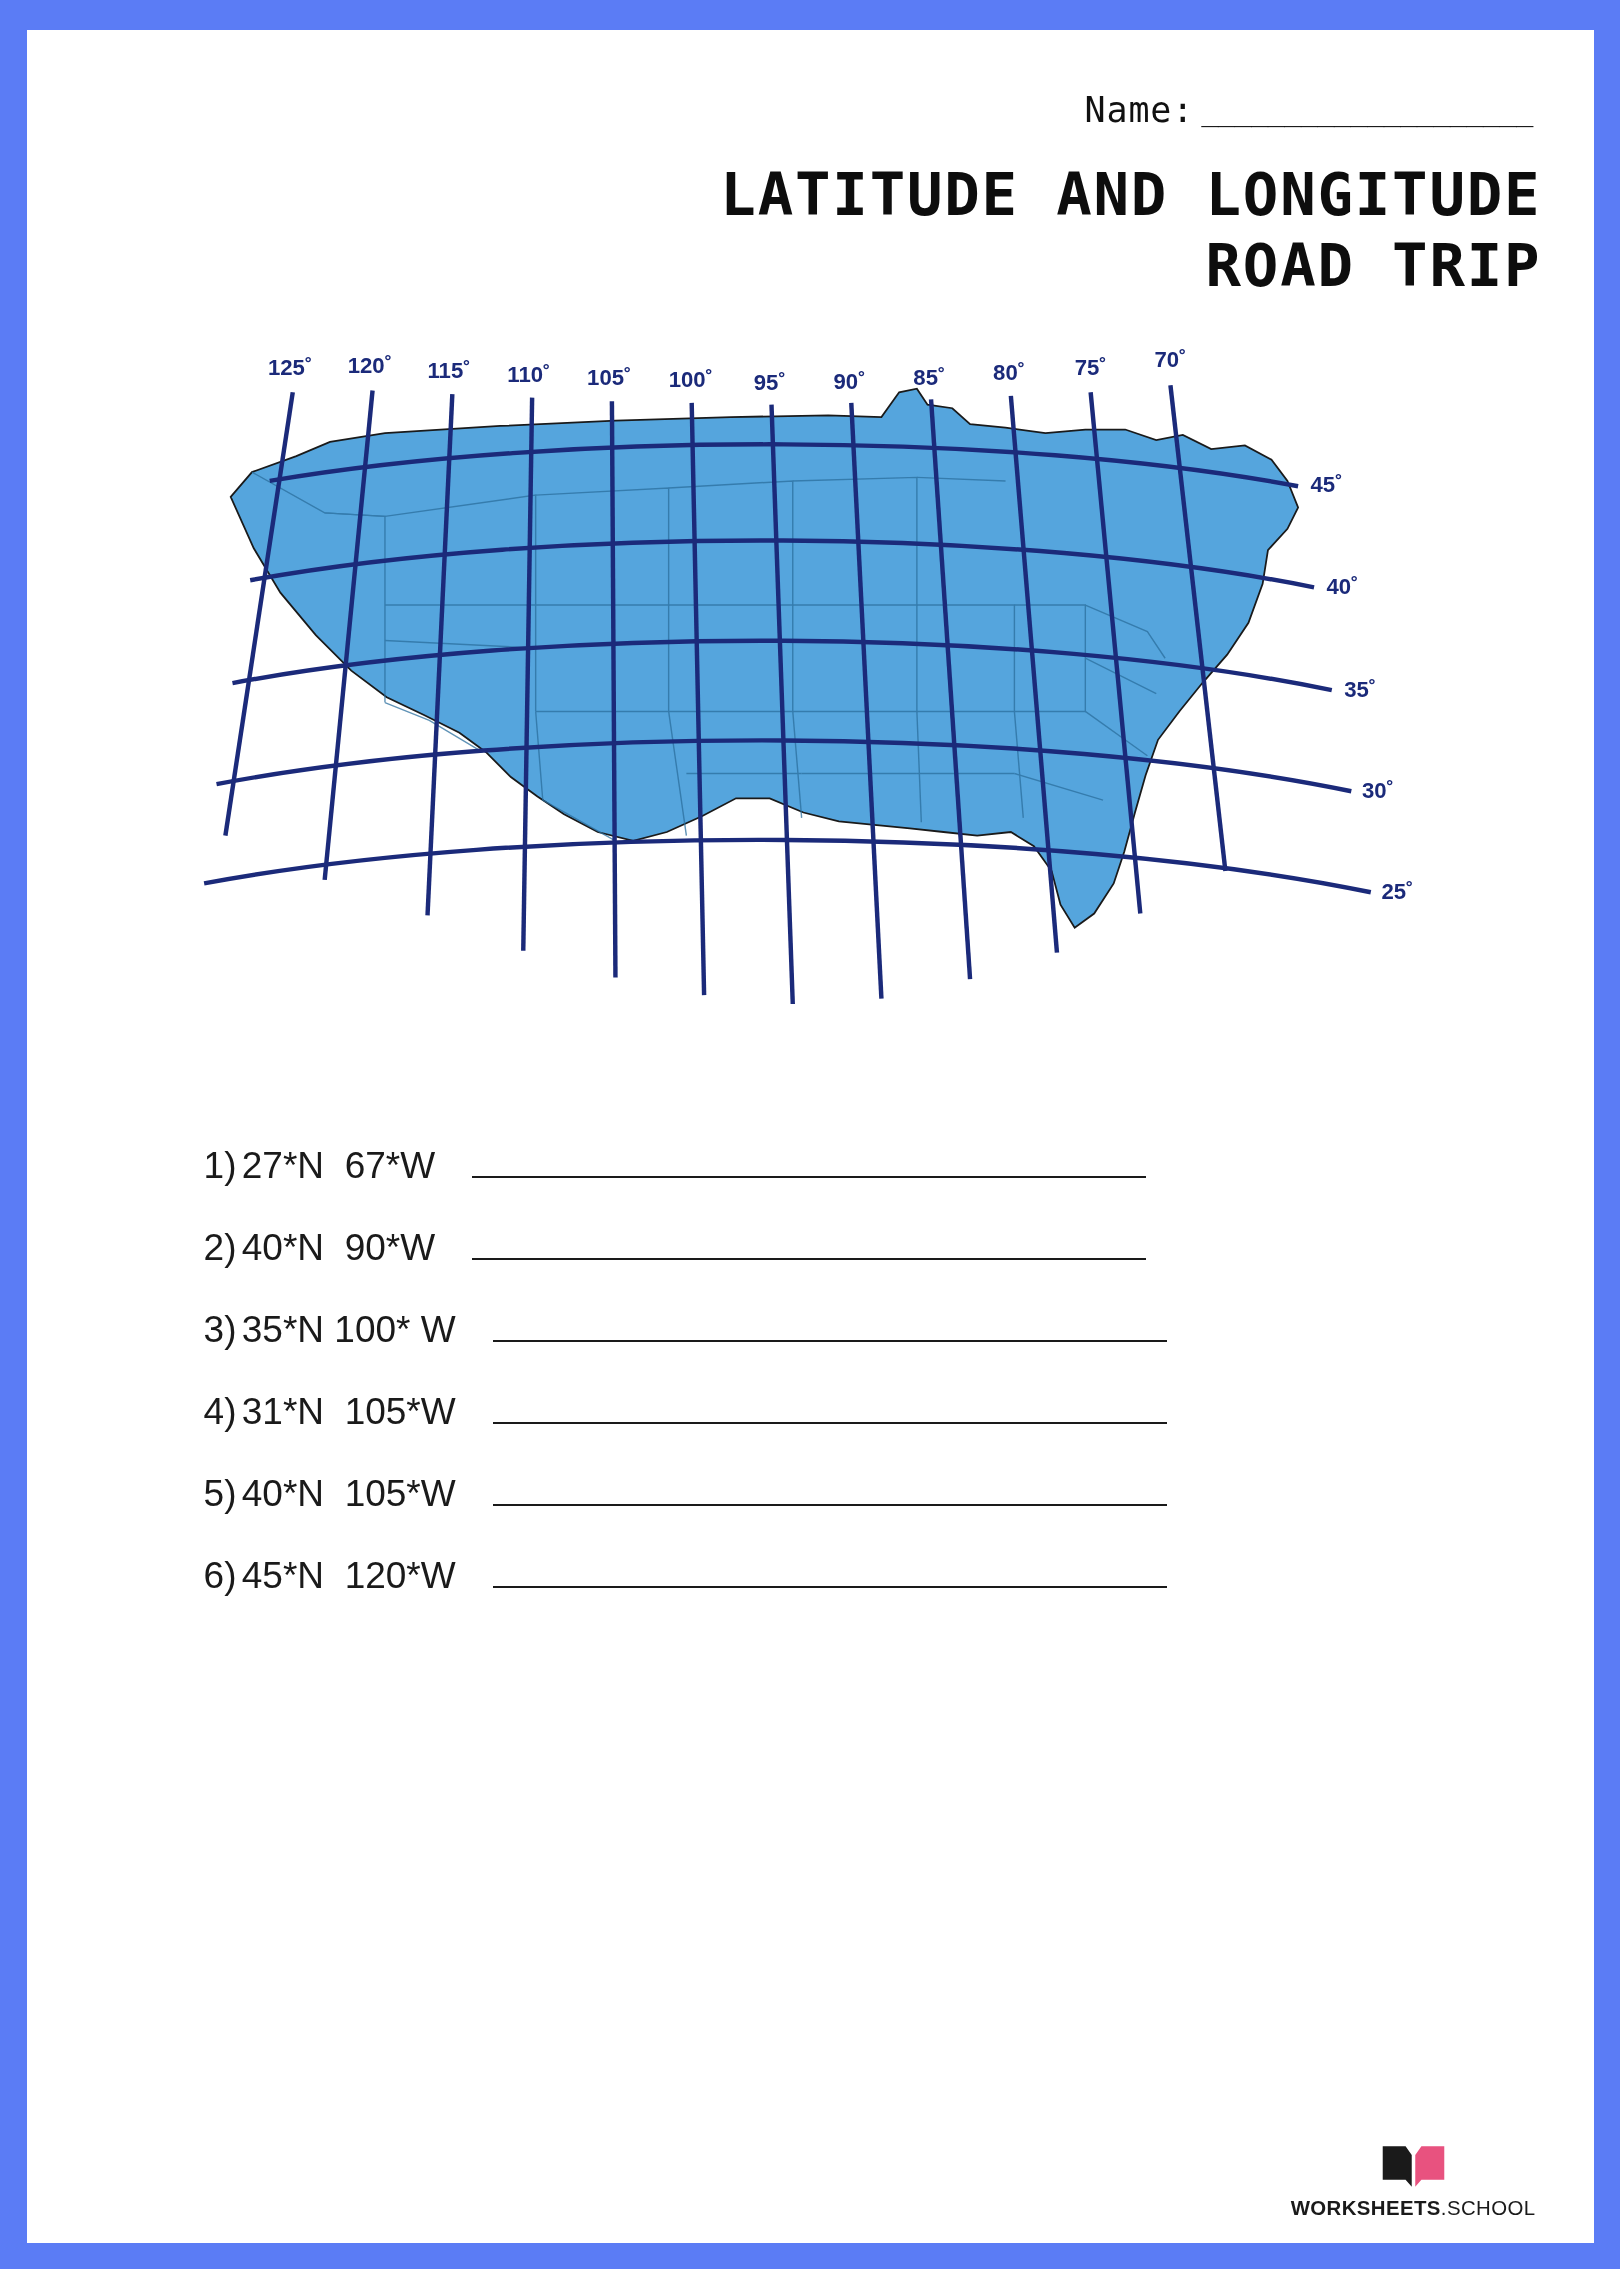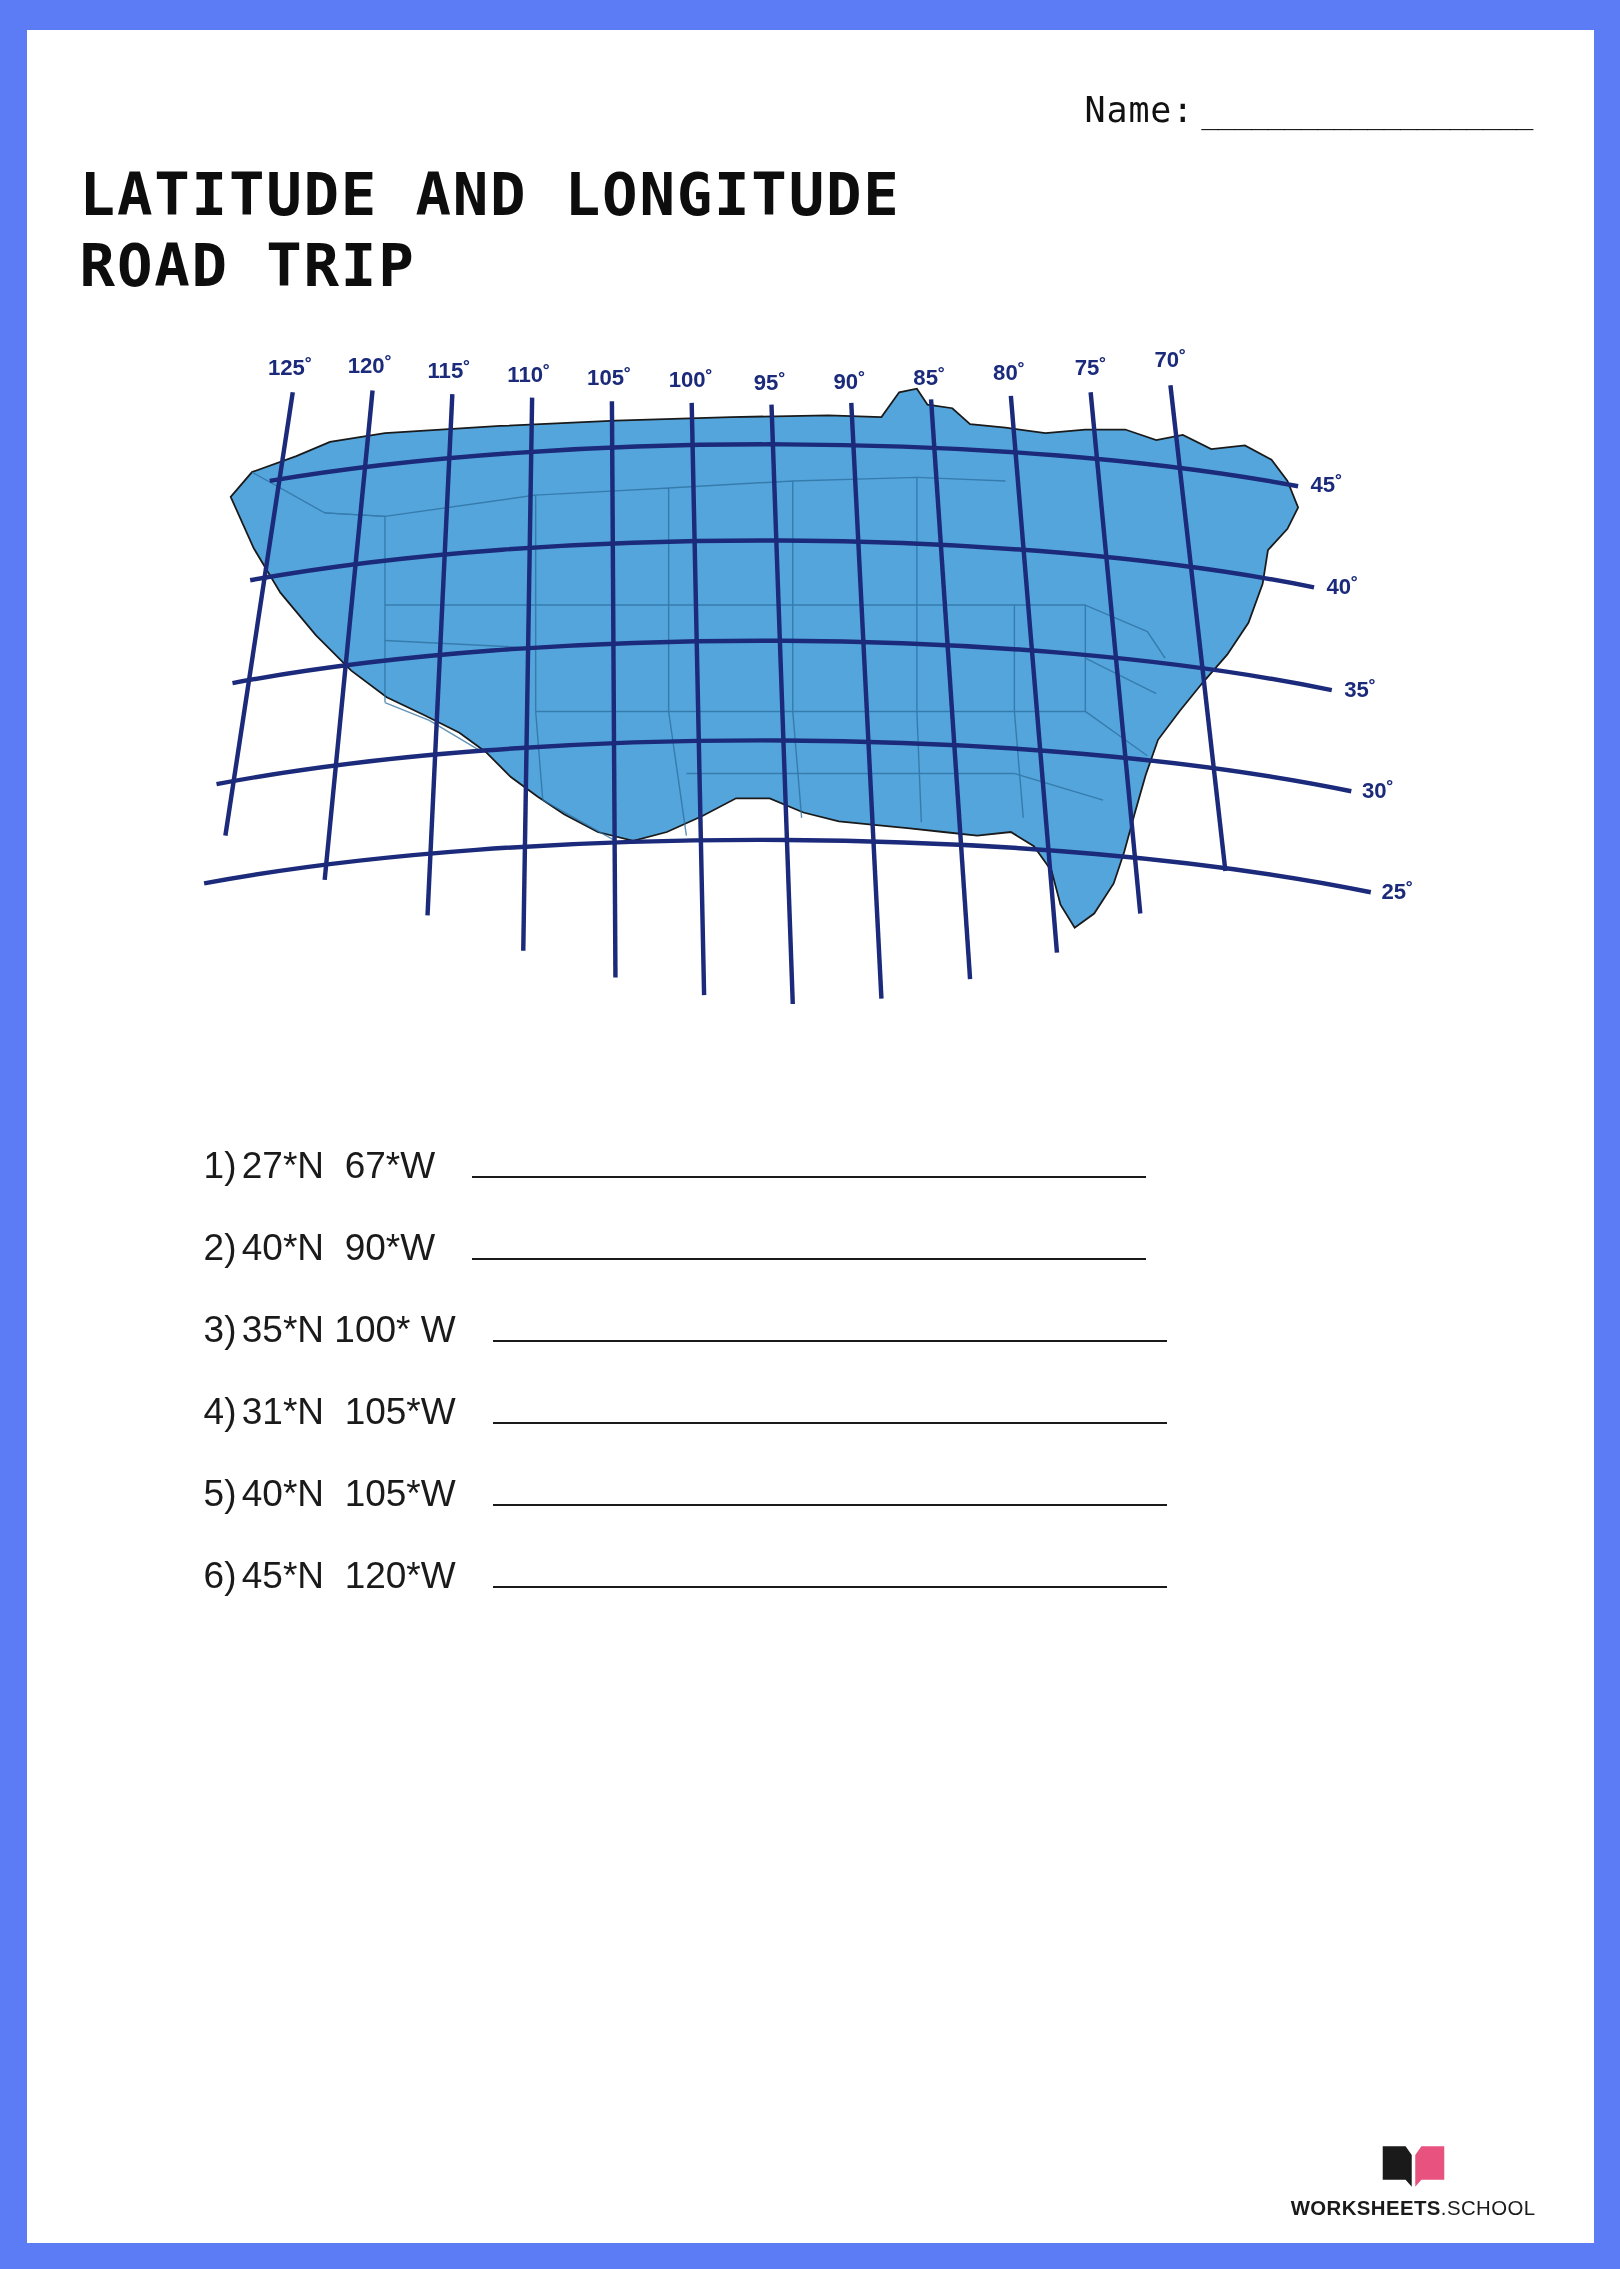--- a/index.html
+++ b/index.html
@@ -27,41 +27,41 @@
     height: 100%;
     background: #ffffff;
     box-sizing: border-box;
     padding: 35px 53px 0 53px;
   }
 
   
   .name-row {
     display: flex;
     justify-content: flex-end;
-    align-items: flex-end;
+    align-items: center;
     padding-right: 8.9px;
     margin-top: 25px;
   }
   .name-label {
     font-family: "DejaVu Sans Mono", monospace;
     font-size: 35px;
     color: #111111;
     letter-spacing: 0.9px;
   }
   .name-blank {
     font-family: "DejaVu Sans Mono", monospace;
     font-size: 29px;
     color: #111111;
     letter-spacing: -0.9px;
     margin-left: 7px;
   }
 
   
   .title {
-    text-align: left;
+    text-align: right;
     font-family: "DejaVu Sans Mono", monospace;
     font-weight: bold;
     font-size: 59px;
     line-height: 1.2;
     color: #0d0d0d;
     letter-spacing: 1.8px;
     margin-top: 30px;
   }
   .title-line2 {
     display: block;

